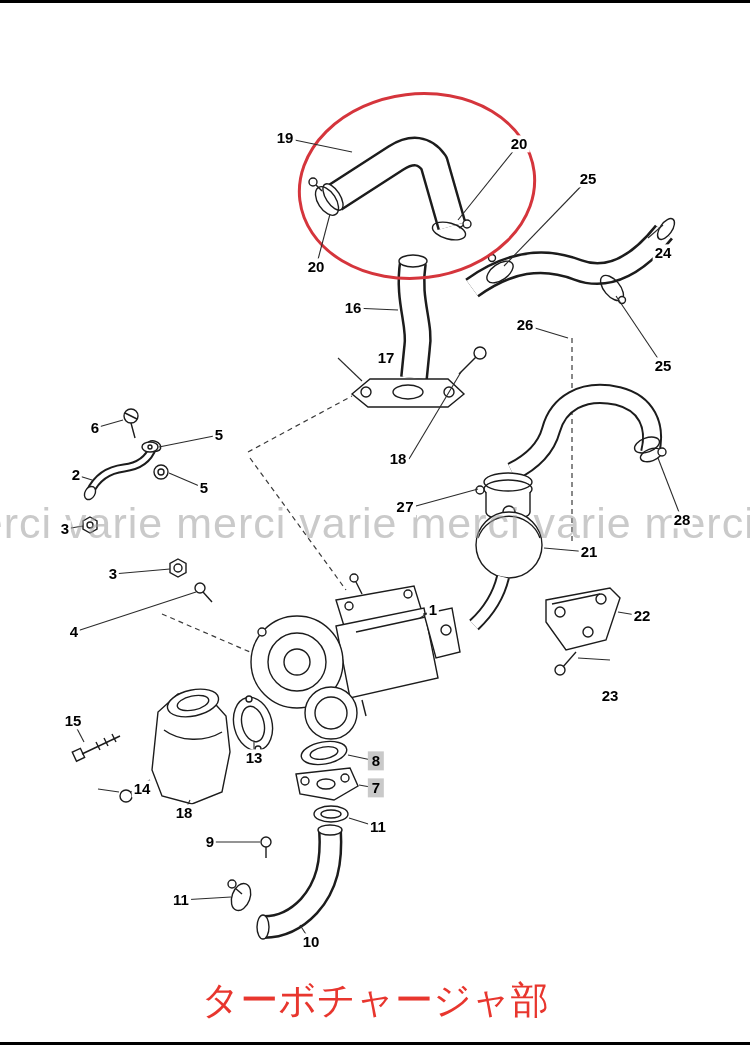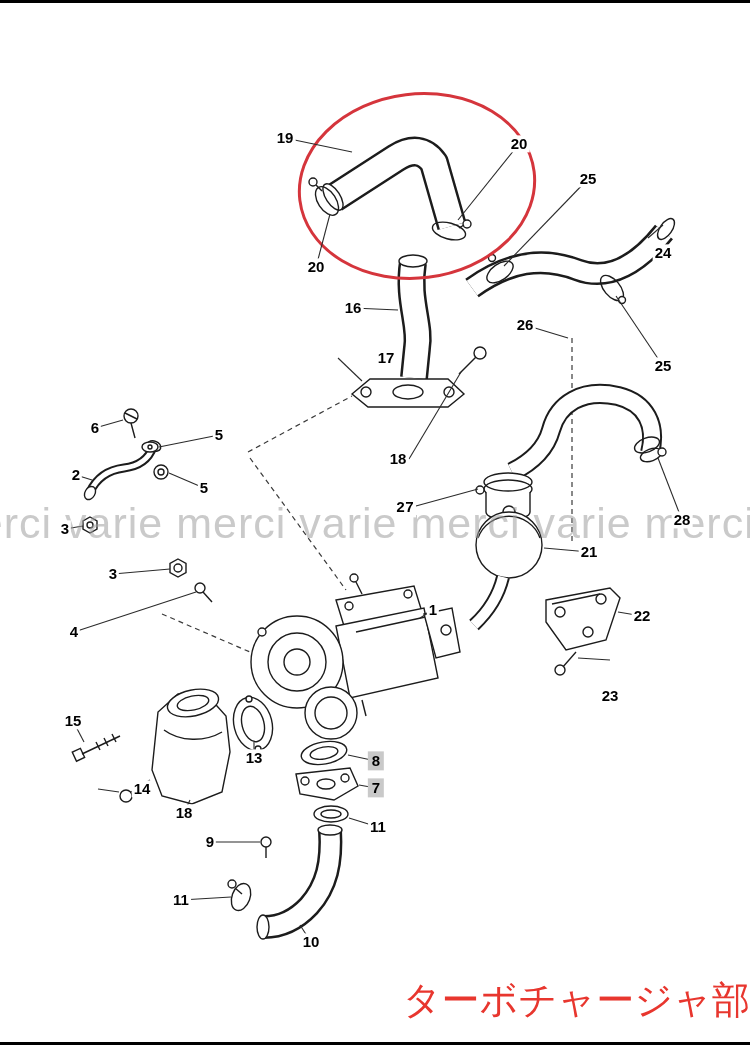--- a/index.html
+++ b/index.html
@@ -29,21 +29,21 @@
   .labels { position:absolute; top:0; left:0; width:100%; height:100%; }
   .part-label {
     position:absolute; transform:translate(-50%,-50%);
     font-weight:bold; font-size:15px; color:#000000;
     background:#ffffff; padding:0 2px; line-height:1.15;
   }
   .part-label.boxed { background:#c9c9c9; padding:1px 4px; }
   
   .caption {
     position:absolute; top:975px; left:0; width:100%;
-    text-align:right; font-size:38px; color:#e8362e;
+    text-align:center; font-size:38px; color:#e8362e;
   }
 </style>
 </head>
 <body>
 
 <div class="stage">
 
   <div class="edge-bar top"></div>
 
   <svg class="layer" width="750" height="1045" viewBox="0 0 750 1045">

